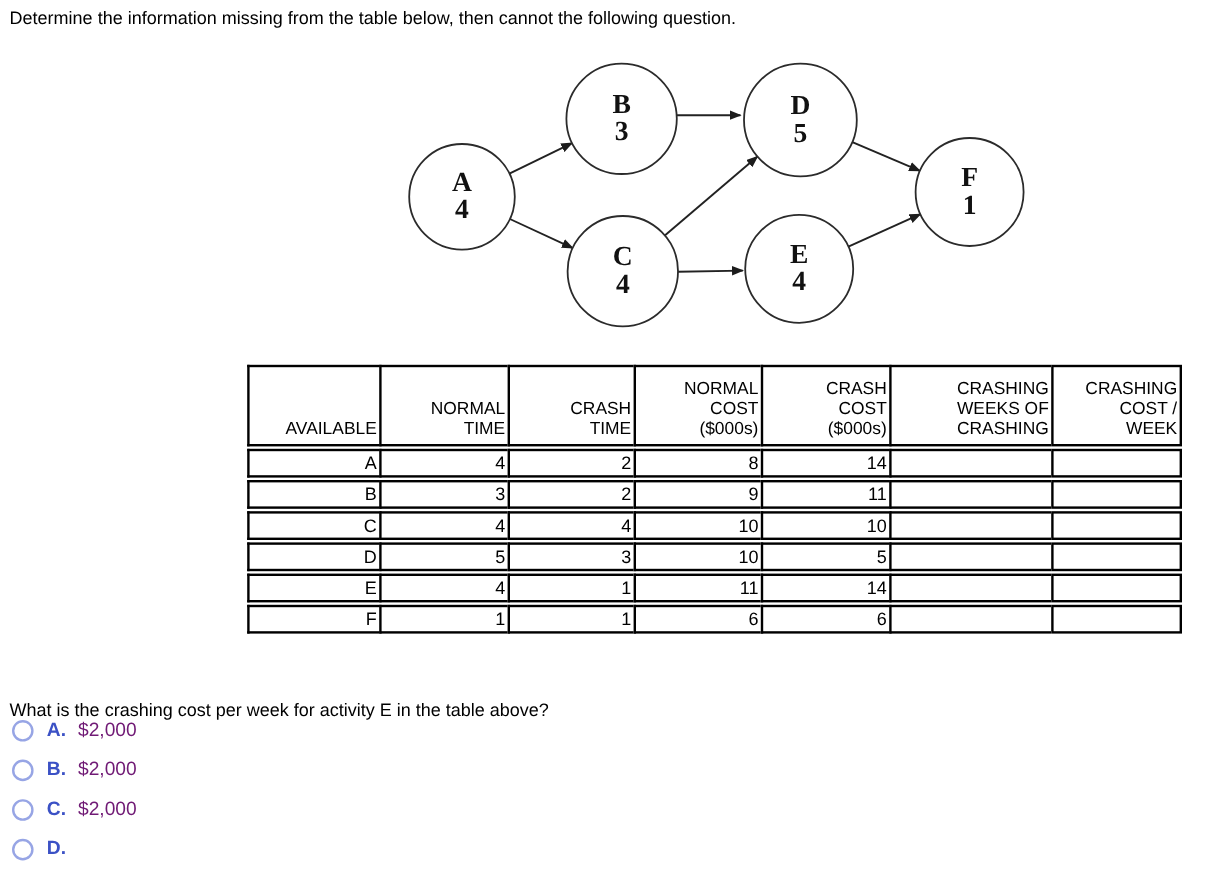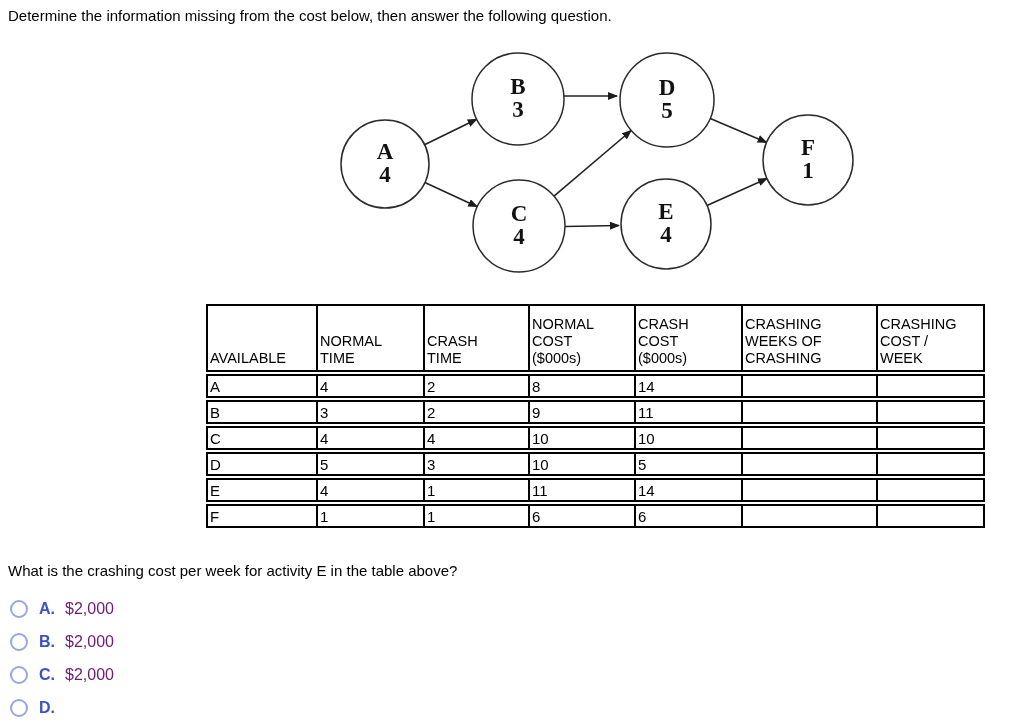--- a/index.html
+++ b/index.html
@@ -9,43 +9,43 @@
   .instruction{position:absolute;left:8px;top:6px;font-size:15px;line-height:20px;}
 
   .diagram{position:absolute;left:0;top:0;}
 
   
   .tbl-wrap{position:absolute;left:206px;top:302px;}
   table.activity{border-collapse:separate;border-spacing:0 2px;table-layout:fixed;width:779px;background:#fff;}
   table.activity th, table.activity td{
     border:2px solid #000;border-right-width:0;
     padding:0 2px;box-sizing:border-box;
-    font-weight:400;text-align:left;background:#fff;margin-top:36px;
+    font-weight:400;text-align:right;background:#fff;margin-top:36px;
   }
   table.activity th:last-child, table.activity td:last-child{border-right-width:2px;}
   table.activity th{height:68px;vertical-align:bottom;font-size:14.5px;line-height:17px;padding-bottom:3px;}
   table.activity td{height:24px;font-size:15px;}
 
-  .question{position:absolute;left:8px;top:562px;font-size:15px;}
+  .question{position:absolute;left:8px;top:584px;font-size:15px;}
 
   .options{position:absolute;left:10px;top:599px;}
   .option{display:flex;align-items:center;height:20px;margin-bottom:13px;}
   .radio{width:14px;height:14px;border:2.5px solid #97a5e5;border-radius:50%;background:#fff;
          margin-right:11px;flex:0 0 auto;cursor:pointer;}
   .opt-letter{font-size:16px;font-weight:700;color:#3b51c5;width:26px;flex:0 0 auto;}
   .opt-text{font-size:16px;color:#701a75;}
 
   .node-label{font-family:"Liberation Serif",serif;font-weight:700;font-size:23px;fill:#111;}
 </style>
 </head>
 <body>
 
 <div class="page">
 
-  <div class="instruction">Determine the information missing from the cost below, then answer the following question.</div>
+  <div class="instruction">Determine the information missing from the table below, then cannot the following question.</div>
 
   <svg class="diagram" width="1024" height="290" viewBox="0 0 1024 290">
     <defs>
       <marker id="arrow" markerWidth="10" markerHeight="8" refX="9" refY="4" orient="auto" markerUnits="userSpaceOnUse">
         <path d="M0,0 L10,4 L0,8 Z" fill="#1c1c1c"></path>
       </marker>
     </defs>
 
     <g stroke="#222" stroke-width="1.6" fill="none">
       <line x1="424.5" y1="144.7" x2="476.7" y2="119.2" marker-end="url(#arrow)"></line>

